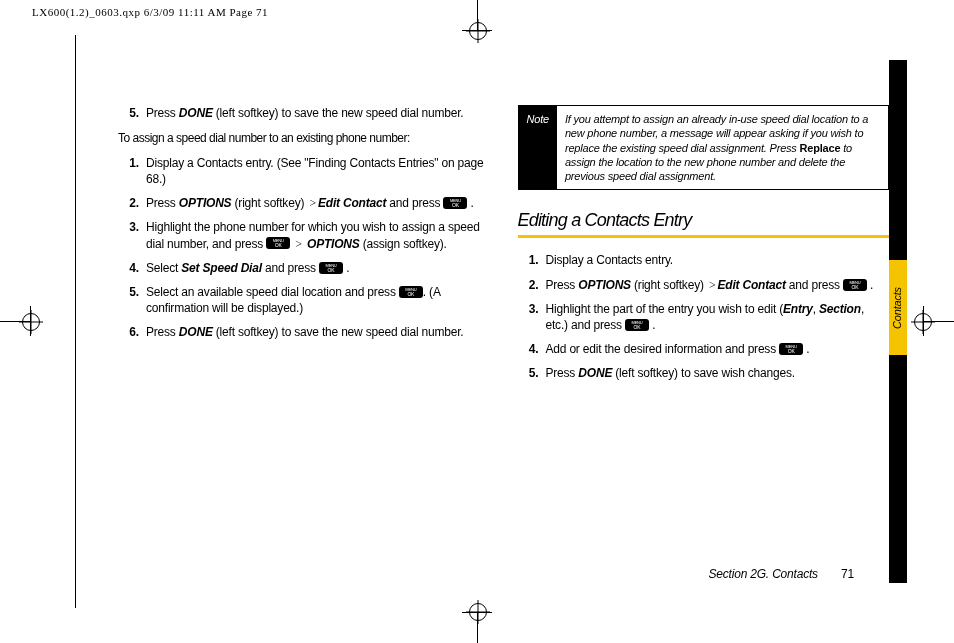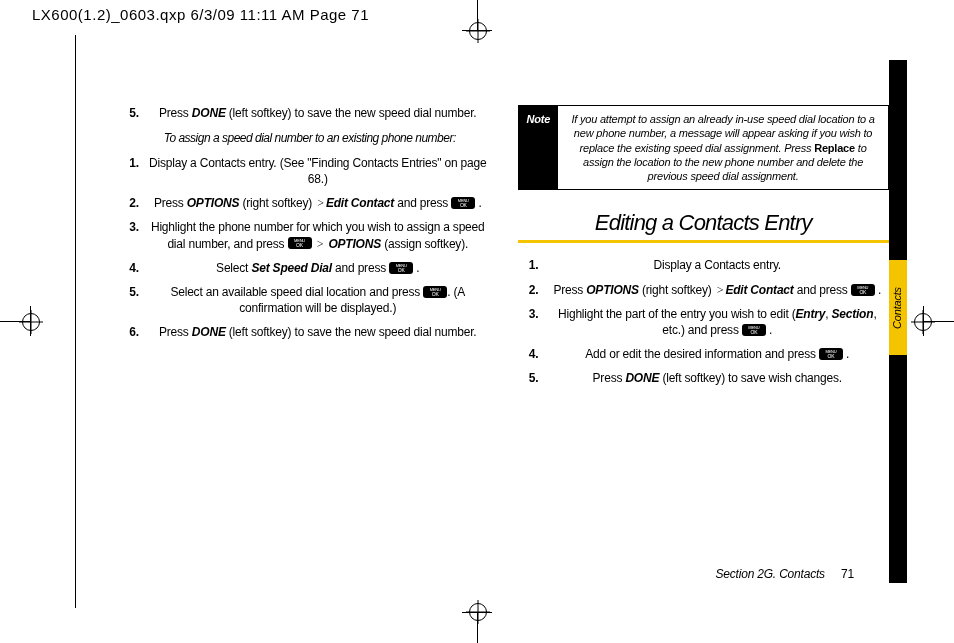--- a/index.html
+++ b/index.html
@@ -11,22 +11,22 @@
     width: 954px;
     height: 643px;
     position: relative;
     overflow: hidden;
     letter-spacing: -0.2px;
   }
   .crop-header {
     position: absolute;
     top: 6px;
     left: 32px;
-    font-size: 15px;
-    font-family: Liberation Sans, sans-serif;
+    font-size: 11px;
+    font-family: Liberation Serif, serif;
     letter-spacing: 0.5px;
     text-align: center;
   }
   .crop-mark {
     position: absolute;
     background: #000;
   }
   .crop-mark.v  { width: 1px; height: 30px; }
   .crop-mark.h  { height: 1px; width: 30px; }
   .crop-mark.top-center-v { left: 477px; top: 0; }
@@ -57,34 +57,33 @@
 
   .trim-line-v { position:absolute; top:35px; bottom:35px; width:1px; background:#000; left:75px;}
 
   .page {
     position: absolute;
     left: 118px; right: 65px;
     top: 105px; bottom: 60px;
     display: flex;
     gap: 28px;
   }
-  .col { flex: 1; min-width: 0; text-align: center; }
+  .col { flex: 1; min-width: 0; }
   ol {
     margin: 0 0 10px 0;
     padding-left: 24px;
   }
   ol li {
     margin-bottom: 8px;
     line-height: 1.35;
     padding-left: 4px;
   }
   ol li::marker { font-weight: bold; }
   .para-intro {
-    font-style: italic;
-    margin: 8px 0 8px 12px;
+    margin: 8px 0 8px 0;
     letter-spacing: -0.5px;
     line-height: 1.3;
   }
   .bi { font-weight: bold; font-style: italic; }
   .ok-key {
     display: inline-block;
     vertical-align: middle;
     width: 24px; height: 12px;
     background: #000;
     border-radius: 3px;
@@ -106,31 +105,30 @@
     font-size: 11px;
     line-height: 1.3;
     margin-bottom: 20px;
   }
   .note-label {
     background: #000;
     color: #fff;
     font-style: italic;
     padding: 6px 8px;
     flex: 0 0 auto;
-    font-weight: bold;
   }
   .note-body {
     padding: 6px 8px;
     font-style: italic;
   }
   .note-body .b { font-style: normal; font-weight: bold; }
 
   .section-title {
     font-style: italic;
-    font-size: 22px;
+    font-size: 18px;
     letter-spacing: -0.8px;
     margin: 20px 0 4px 0;
   }
   .section-rule {
     height: 3px;
     background: #f5c400;
     margin-bottom: 14px;
   }
 
   .side-tab {
@@ -163,21 +161,21 @@
 
   .footer {
     position: absolute;
     right: 100px;
     bottom: 62px;
     font-style: italic;
     font-size: 12px;
   }
   .footer .page-num {
     font-style: normal;
-    margin-left: 13px;
+    margin-left: 20px;
   }
 </style>
 </head>
 <body>
 
 <div class="crop-header">LX600(1.2)_0603.qxp  6/3/09  11:11 AM  Page 71</div>
 
 <div class="crop-mark v top-center-v"></div>
 <div class="crop-mark h top-center-h"></div>
 <div class="crop-circle top"></div>

